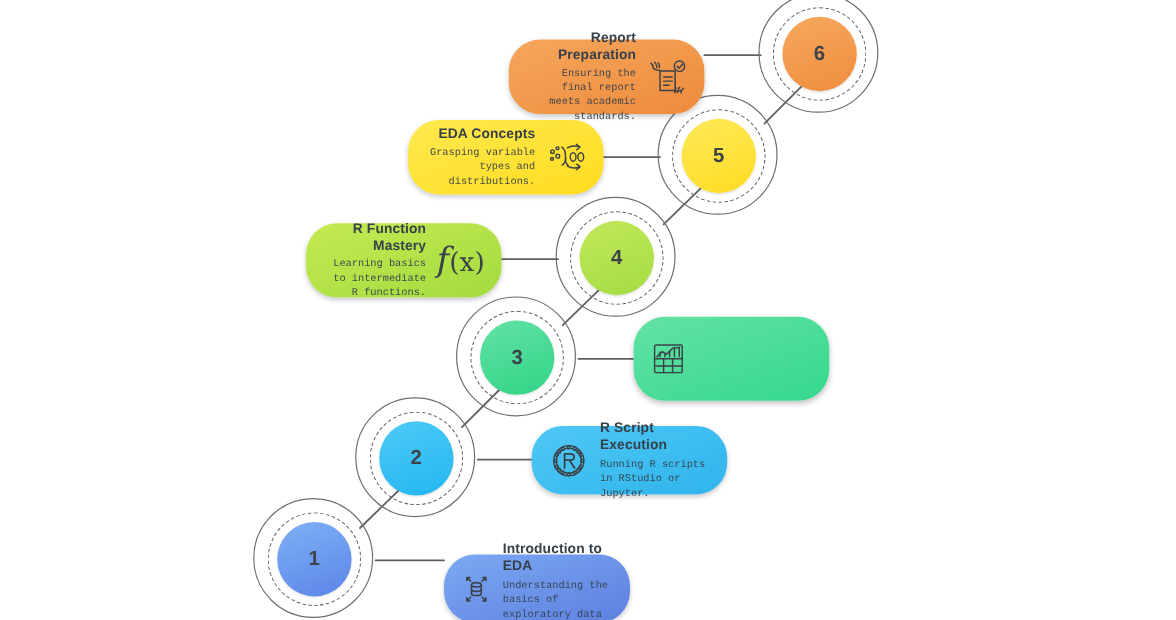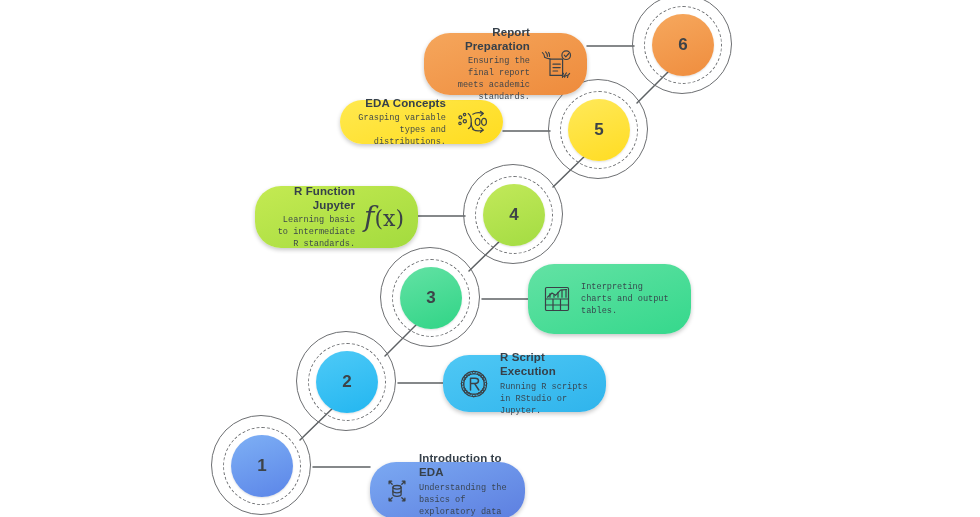--- a/index.html
+++ b/index.html
@@ -188,45 +188,44 @@
   <div class="card" style="left:528px; top:264px; width:163px; height:70px; background:linear-gradient(160deg,#63e2a4,#35d88c);">
     <div class="card-ic">
       <svg width="30" height="30" viewBox="0 0 30 30" fill="none" stroke="#3a4147" stroke-width="1.2" stroke-linecap="round" stroke-linejoin="round">
         <rect x="3.5" y="3.5" width="23" height="23" rx="1.2"></rect>
         <path d="M3.5,15 H26.5 M3.5,21 H26.5 M11,15 V26.5 M18.5,15 V26.5"></path>
         <path d="M5.5,13.2 L10,9 L13.5,11.3 L18.5,6.2 L24.5,5.5"></path>
         <path d="M8,13.2 V9.6 M12,13.2 V10.8 M16,13.2 V8.4 M20,13.2 V6.2 M24,13.2 V5.6"></path>
       </svg>
     </div>
     <div class="card-txt">
-      <p class="card-desc">Interpreting charts and output tables.</p>
     </div>
   </div>
 
   <div class="node-circle" style="left:515px; top:216px;">
     <div class="ring-outer"></div>
     <div class="ring-dashed"></div>
     <div class="ring-fill" style="background:linear-gradient(160deg,#c2e95a,#a3dc42);">4</div>
   </div>
   <div class="card rev" style="left:255px; top:186px; width:163px; height:62px; background:linear-gradient(160deg,#c4ea52,#a3db3e);">
     <div class="card-ic">
       <span class="fx"><em>f</em><span>(x)</span></span>
     </div>
     <div class="card-txt">
-      <p class="card-title">R Function Jupyter</p>
-      <p class="card-desc">Learning basic to intermediate R standards.</p>
+      <p class="card-title">R Function Mastery</p>
+      <p class="card-desc">Learning basics to intermediate R functions.</p>
     </div>
   </div>
 
   <div class="node-circle" style="left:600px; top:131px;">
     <div class="ring-outer"></div>
     <div class="ring-dashed"></div>
     <div class="ring-fill" style="background:linear-gradient(160deg,#ffe95a,#ffdc22);">5</div>
   </div>
-  <div class="card rev" style="left:340px; top:100px; width:163px; height:44px; background:linear-gradient(160deg,#ffe94f,#ffdc1f);">
+  <div class="card rev" style="left:340px; top:100px; width:163px; height:62px; background:linear-gradient(160deg,#ffe94f,#ffdc1f);">
     <div class="card-ic">
       <svg width="34" height="28" viewBox="0 0 34 28" fill="none" stroke="#3a4147" stroke-width="1.2" stroke-linecap="round" stroke-linejoin="round">
         <circle cx="5.4" cy="9.4" r="1.5"></circle>
         <circle cx="9.6" cy="6.6" r="1.2"></circle>
         <circle cx="5.0" cy="15.4" r="1.2"></circle>
         <circle cx="9.8" cy="13.2" r="1.6"></circle>
         <path d="M13.2,5.6 C15.6,7.2 16.4,10 16.2,13.8 C16,17.4 16.8,19.6 18.6,21.2"></path>
         <path d="M13.4,20.6 C15.6,19.6 16.2,17.6 16.4,14.8"></path>
         <path d="M17.8,6.2 C21,4.4 24.2,4.2 27.6,5.4"></path>
         <path d="M25.4,3.3 L28.4,5.5 L25.6,7.8"></path>

